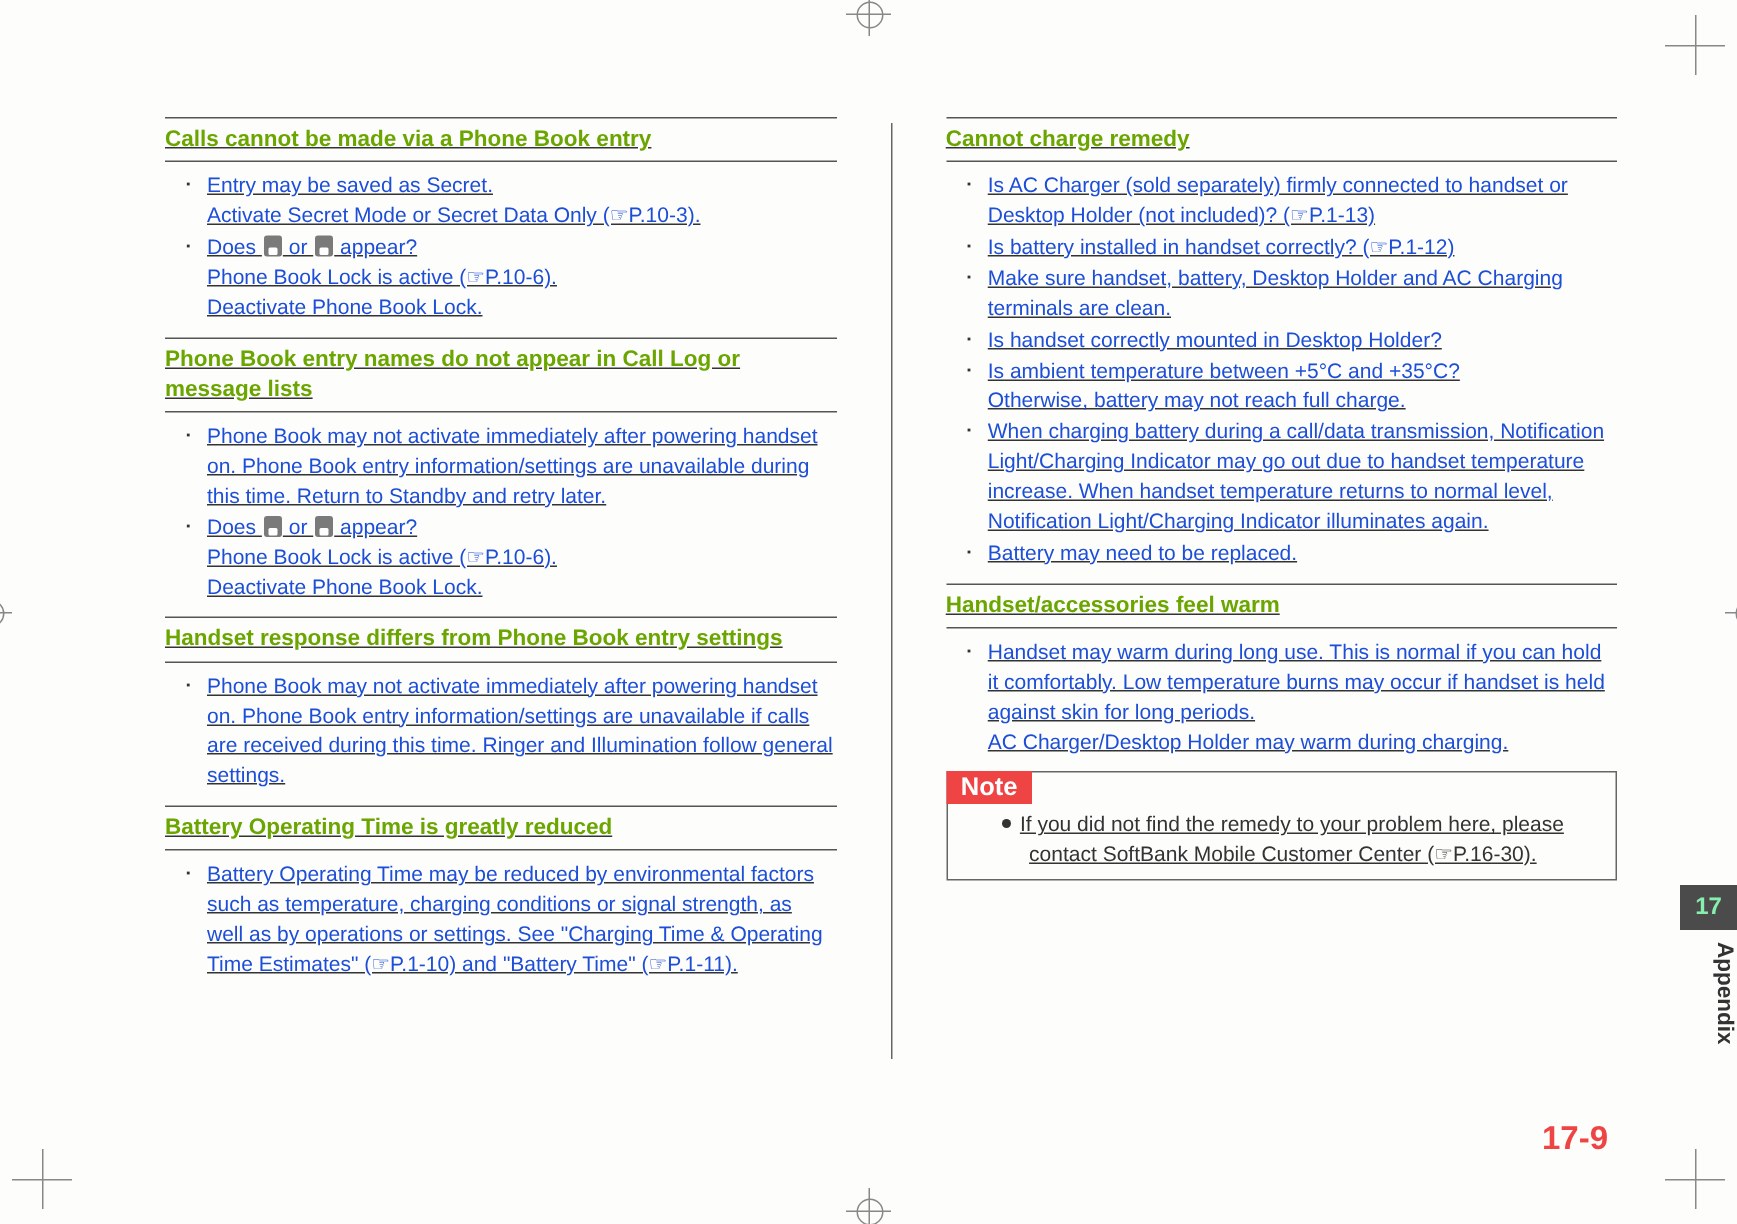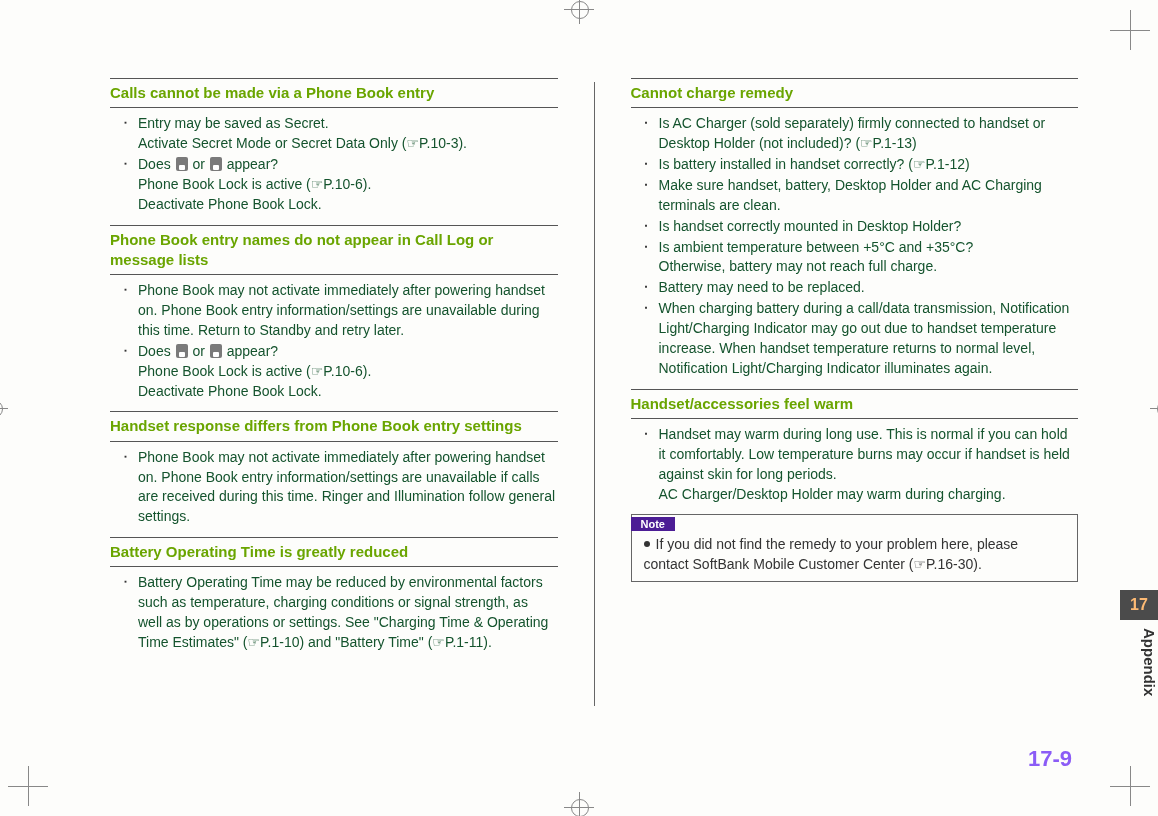--- a/index.html
+++ b/index.html
@@ -46,20 +46,21 @@
     left: 110px;
     right: 80px;
     top: 78px;
     bottom: 110px;
     display: flex;
     gap: 36px;
   }
   .col {
     flex: 1 1 0;
     min-width: 0;
+    text-decoration: underline;
   }
   .divider {
     width: 1px;
     background: #666;
     margin-top: 4px;
   }
   .section-title {
     color: #6aa500;
     font-weight: 700;
     font-size: 15px;
@@ -75,21 +76,21 @@
   }
   ul.bullets {
     list-style: none;
     margin: 0 0 10px 0;
     padding: 0 2px 0 28px;
   }
   ul.bullets > li {
     position: relative;
     font-size: 14px;
     line-height: 1.42;
-    color: #14532d;
+    color: #1d4ed8;
     margin: 0 0 1px 0;
   }
   ul.bullets > li::before {
     content: "･";
     position: absolute;
     left: -16px;
     top: 0;
     color: #333;
     font-size: 14px;
   }
@@ -109,45 +110,46 @@
   }
 
   .note-box {
     border:1px solid #666;
     margin-top:10px;
     font-size:14px;
     color:#333;
   }
   .note-title {
     display:inline-block;
-    background:#4c1d95;
+    background:#ef4444;
     color:#fff;
     font-weight:700;
-    font-size:11px;
+    font-size:17px;
     padding:1px 10px;
     margin:-1px 0 0 -1px;
   }
   .note-body {
     padding: 4px 10px 6px 12px;
     line-height:1.4;
+    text-align:center;
   }
   .note-body .dot {
     display:inline-block; width:6px; height:6px; background:#333; border-radius:50%;
     margin-right:6px; vertical-align:2px;
   }
 
   
   .thumb {
     position:absolute;
     right:0;
     top:590px;
     width:38px;
     height:30px;
     background:#4b4b4b;
-    color:#fdba74;
+    color:#86efac;
     font-weight:700;
     font-size:16px;
     text-align:center;
     line-height:30px;
   }
   .thumb-label {
     position:absolute;
     right:0;
     top:626px;
     width:38px;
@@ -158,21 +160,21 @@
     writing-mode: vertical-rl;
     text-align:left;
     padding-top:2px;
   }
   .pageno {
     position:absolute;
     right:86px;
     bottom:44px;
     font-size:22px;
     font-weight:700;
-    color:#8b5cf6;
+    color:#ef4444;
   }
 </style>
 </head>
 <body>
 
 <div class="page">
 
   <div class="corner tr"></div>
   <div class="corner bl"></div>
   <div class="corner br"></div>
@@ -255,24 +257,24 @@
               <span class="line">Make sure handset, battery, Desktop Holder and AC Charging terminals are clean.</span>
             </li>
             <li>
               <span class="line">Is handset correctly mounted in Desktop Holder?</span>
             </li>
             <li>
               <span class="line">Is ambient temperature between +5°C and +35°C?</span>
               <span class="line">Otherwise, battery may not reach full charge.</span>
             </li>
             <li>
+              <span class="line">When charging battery during a call/data transmission, Notification Light/Charging Indicator may go out due to handset temperature increase. When handset temperature returns to normal level, Notification Light/Charging Indicator illuminates again.</span>
+            </li>
+            <li>
               <span class="line">Battery may need to be replaced.</span>
-            </li>
-            <li>
-              <span class="line">When charging battery during a call/data transmission, Notification Light/Charging Indicator may go out due to handset temperature increase. When handset temperature returns to normal level, Notification Light/Charging Indicator illuminates again.</span>
             </li>
           </ul>
         </div>
         <div class="section">
           <h3 class="section-title">Handset/accessories feel warm</h3>
           <div class="hr-under"></div>
           <ul class="bullets">
             <li>
               <span class="line">Handset may warm during long use. This is normal if you can hold it comfortably. Low temperature burns may occur if handset is held against skin for long periods.</span>
               <span class="line">AC Charger/Desktop Holder may warm during charging.</span>

